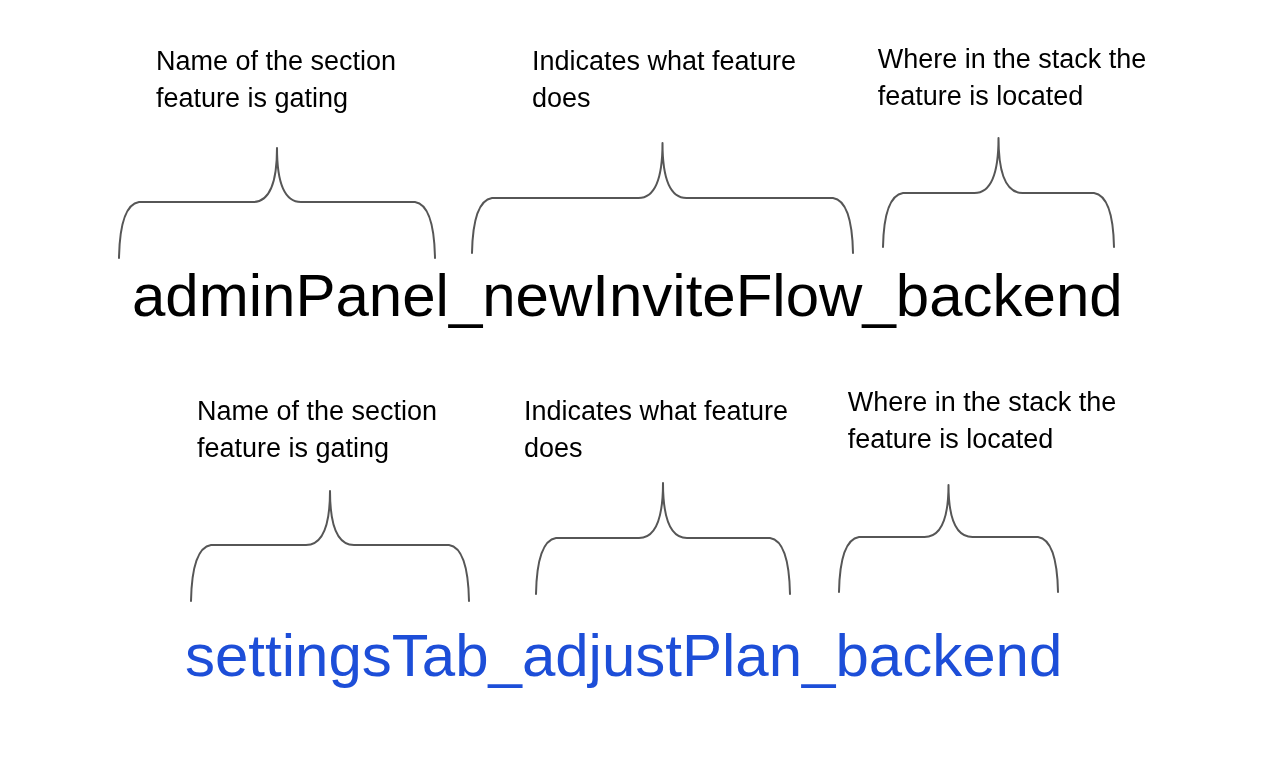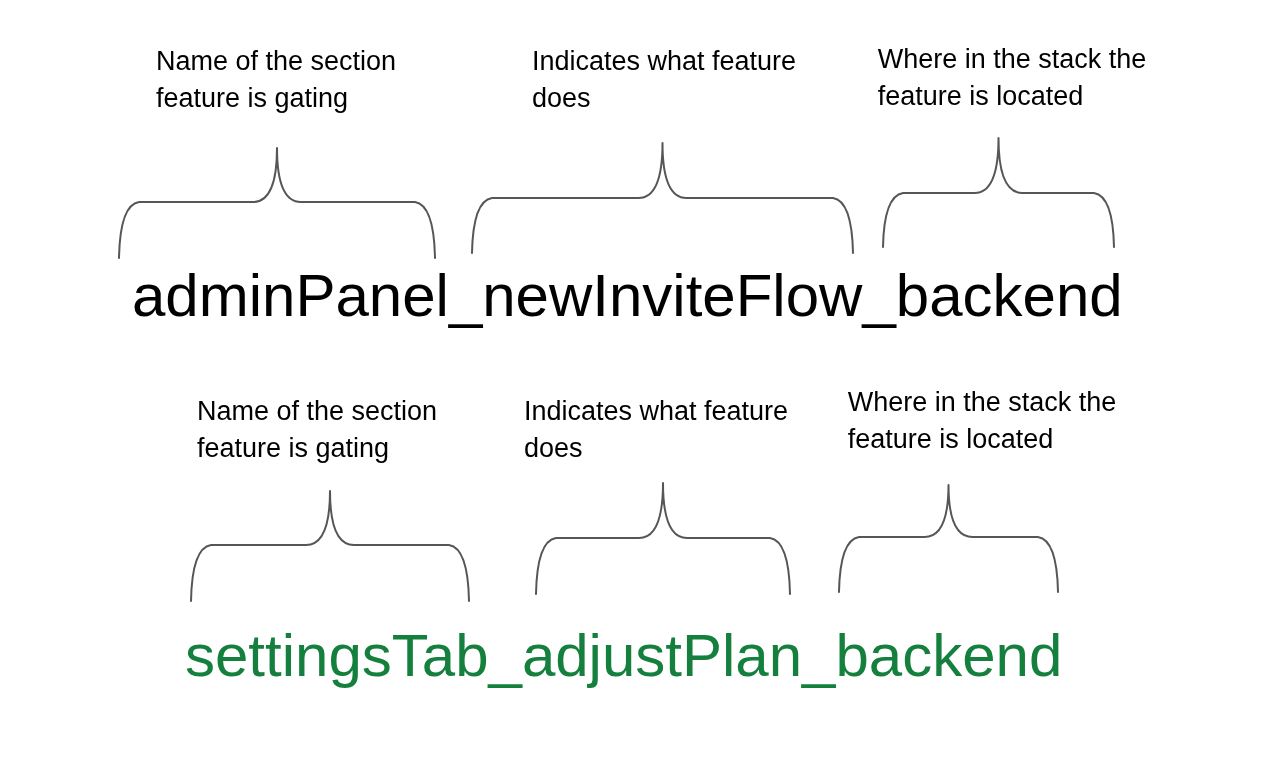--- a/index.html
+++ b/index.html
@@ -89,15 +89,15 @@
       <svg class="brace-svg" width="258" height="115" viewBox="-2 -2 258 115" style="left: 534px; top: 481px;">
         <path class="brace-path" stroke="#565656" d="M 0 111 Q 1 58 20 55 L 103 55 Q 127 55 127 0 Q 127 55 151 55 L 234 55 Q 253 58 254 111"></path>
       </svg>
       <div class="seg-label" style="left: 982px; top: 384px; color: rgb(0, 0, 0);">
         <div>Where in the stack the</div>
         <div>feature is located</div>
       </div>
       <svg class="brace-svg" width="223" height="111" viewBox="-2 -2 223 111" style="left: 837px; top: 483px;">
         <path class="brace-path" stroke="#565656" d="M 0 107 Q 1 55 20 52 L 85.5 52 Q 109.5 52 109.5 0 Q 109.5 52 133.5 52 L 199 52 Q 218 55 219 107"></path>
       </svg>
-      <div class="flag-name" style="left: 185px; top: 626px; font-size: 60px; color: #15803d;">settingsTab_adjustPlan_backend</div>
+      <div class="flag-name" style="left: 185px; top: 626px; font-size: 60px; color: #1d4ed8;">settingsTab_adjustPlan_backend</div>
     </div>
   </div>
 
 </body></html>

